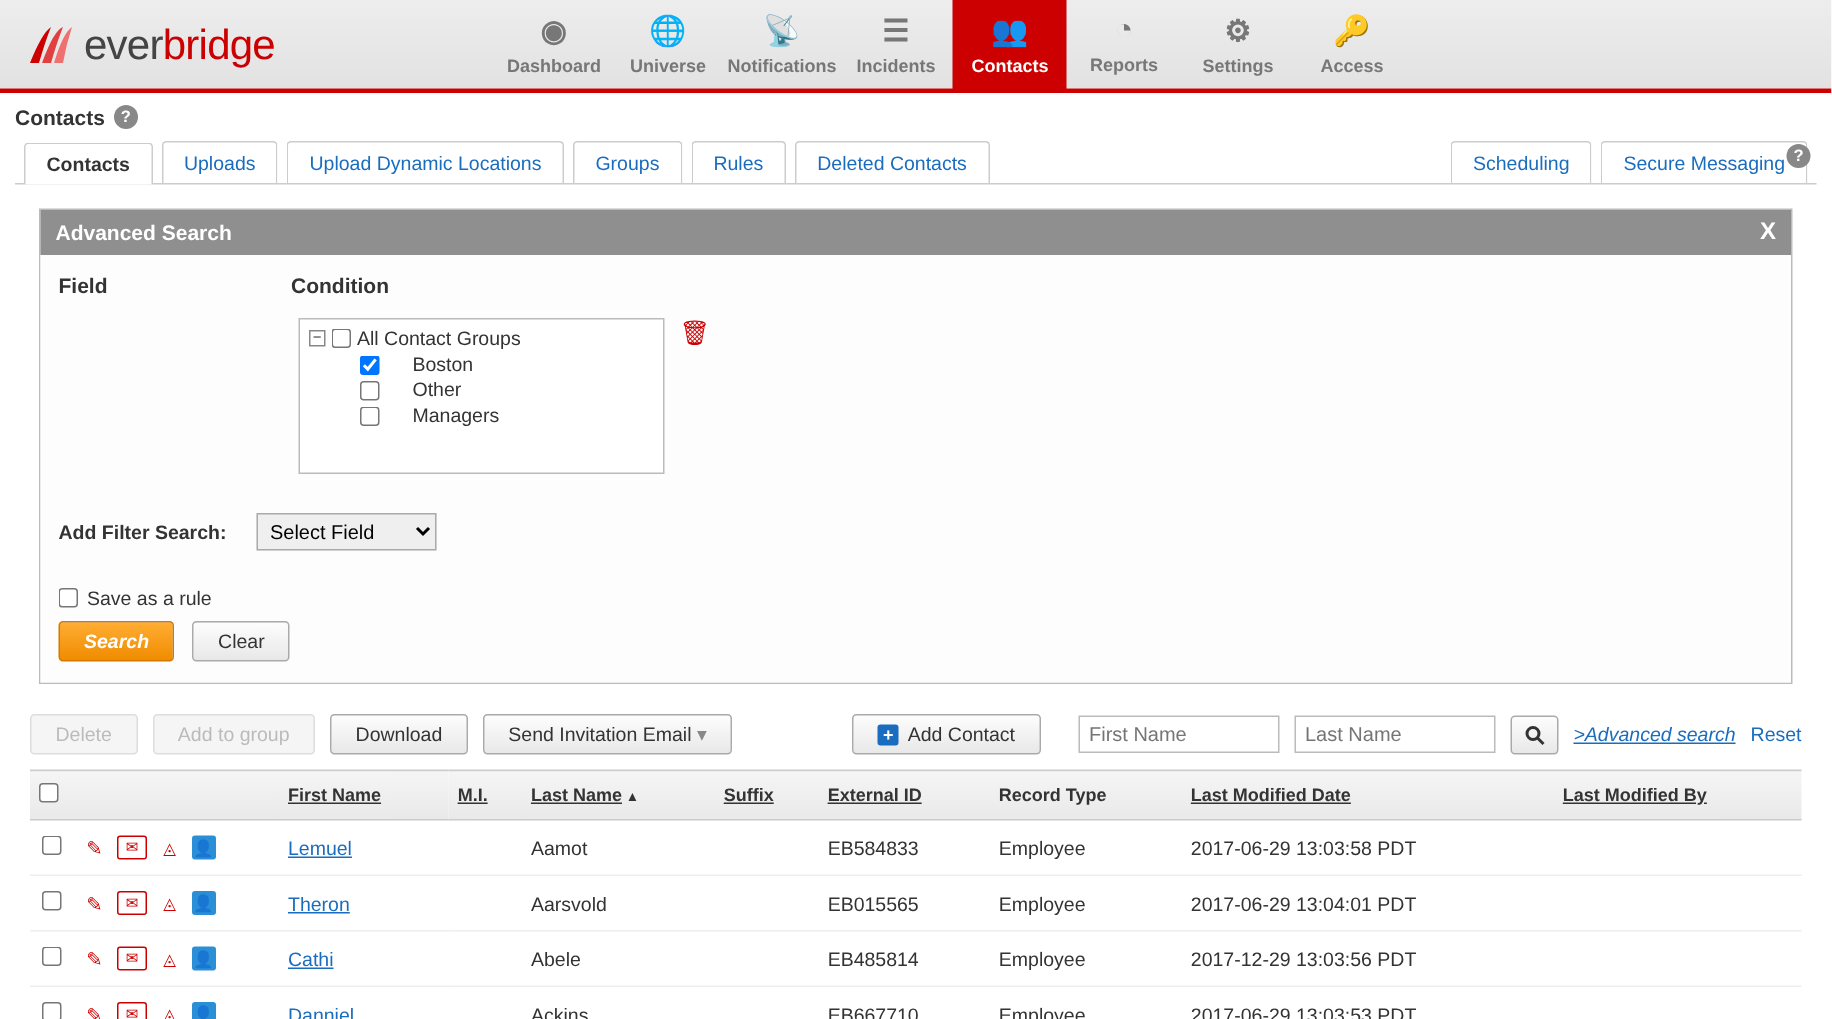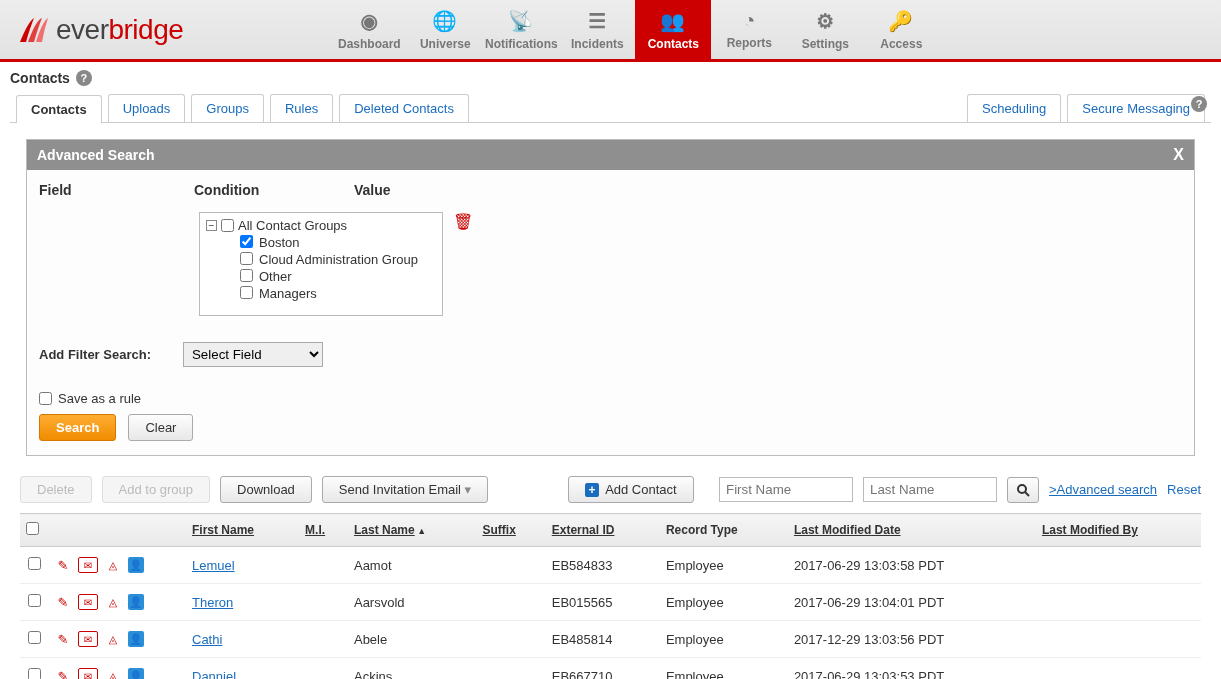--- a/index.html
+++ b/index.html
@@ -39,44 +39,44 @@
   .col-cond { width: 160px; }
   .col-value { flex: 1; }
   .col-head { font-weight: bold; font-size: 14px; padding-bottom: 14px; }
 
   .pill { display: inline-block; border: 1px solid #ccc; background: #f7f7f7; border-radius: 3px; padding: 4px 10px; color: #888; font-size: 12px; }
 
   .tree-wrap { display: flex; align-items: flex-start; gap: 10px; }
   .tree-box { width: 244px; height: 104px; border: 1px solid #bbb; background: #fff; overflow-y: scroll; padding: 4px 6px; font-size: 13px; }
   .tree-root { display: flex; align-items: center; gap: 4px; padding: 1px 0; }
   .tree-toggle { width: 11px; height: 11px; border: 1px solid #888; display: inline-flex; align-items: center; justify-content: center; font-size: 10px; line-height: 1; cursor: pointer; background:#fff; }
-  .tree-item { display: flex; align-items: flex-start; gap: 6px; padding: 1px 0 1px 34px; }
+  .tree-item { display: flex; align-items: flex-end; gap: 22px; padding: 1px 0 1px 34px; }
   .tree-item input, .tree-root input { width: 13px; height: 13px; }
   .trash { color: #cc0000; font-size: 16px; cursor: pointer; }
 
-  .filter-row { display: flex; align-items: center; gap: 32px; margin-top: 26px; }
+  .filter-row { display: flex; align-items: center; gap: 20px; margin-top: 26px; }
   .filter-label { font-weight: bold; }
-  .select-field { width: 140px; padding: 3px 4px; border: 1px solid #aaa; background:#efefef; }
+  .select-field { width: 120px; padding: 3px 4px; border: 1px solid #aaa; background:#efefef; }
 
   .save-rule { margin-top: 24px; display: flex; align-items: center; gap: 6px; }
   .btn-row { margin-top: 8px; display: flex; gap: 12px; }
   .btn { border: 1px solid #aaa; border-radius: 3px; padding: 5px 16px; cursor: pointer; font-size: 13px; }
-  .btn-orange { background: linear-gradient(#ffad33, #f08c00); color: #fff; border-color: #d47800; font-weight: bold; }
+  .btn-orange { background: linear-gradient(#ffad33, #f08c00); color: #fff; border-color: #d47800; font-weight: bold; font-style: italic; }
   .btn-grey { background: linear-gradient(#fdfdfd,#e8e8e8); color: #333; }
 
   
   .action-bar { display: flex; align-items: center; gap: 10px; padding: 4px 10px 10px; justify-content: center; }
   .btn-disabled { color: #bbb; background: #f5f5f5; border-color: #ddd; cursor: default; }
   .btn-caret::after { content: " \25BE"; color: #888; }
   .btn-add { display: inline-flex; align-items: center; gap: 6px; }
   .plus-box { width: 14px; height: 14px; background: #1a6dbe; color: #fff; display: inline-flex; align-items: center; justify-content: center; font-size: 12px; font-weight: bold; border-radius: 2px; }
   .spacer { flex: 1; }
   .search-input { width: 134px; padding: 4px 6px; border: 1px solid #bbb; }
   .search-btn { width: 32px; height: 26px; border: 1px solid #aaa; background: linear-gradient(#fdfdfd,#e8e8e8); border-radius: 3px; display:inline-flex; align-items:center; justify-content:center; cursor:pointer; }
-  .adv-link { text-decoration: underline; }
+  .adv-link { text-decoration: underline; font-style: italic; }
 
   
   .tbl { width: calc(100% - 20px); margin: 0 10px; border-collapse: collapse; }
   .tbl th { background: linear-gradient(#f5f5f5,#e9e9e9); text-align: left; padding: 8px 6px; font-size: 12px; border-top: 1px solid #ccc; border-bottom: 1px solid #ccc; font-weight: bold; }
   .tbl th.underlined span { text-decoration: underline; }
   .tbl td { padding: 10px 6px; border-bottom: 1px solid #eee; font-size: 13px; vertical-align: middle; }
   .sort-asc::after { content: " \25B2"; font-size: 9px; }
   .row-check { width: 28px; text-align: center; }
   .row-actions { width: 138px; }
   .action-icons { display: flex; gap: 6px; align-items: center; }
@@ -137,20 +137,21 @@
 
 <div class="page-head">
   <div class="page-title">
     <span>Contacts</span>
     <span class="help-circ">?</span>
   </div>
   <div class="tabs-row">
     <div id="tabs-left" style="display:flex; gap:6px;">
         <div class="tab active">Contacts</div>
         <div class="tab">Uploads</div>
+        <div class="tab">Upload Dynamic Locations</div>
         <div class="tab">Groups</div>
         <div class="tab">Rules</div>
         <div class="tab">Deleted Contacts</div>
       </div>
     <div class="tabs-right" id="tabs-right">
         <div class="tab">Scheduling</div>
         <div class="tab">Secure Messaging</div>
       </div>
     <span class="help-circ" style="position:absolute; right:4px; top:2px;">?</span>
   </div>
@@ -160,43 +161,36 @@
       <span>Advanced Search</span>
       <span class="panel-close">X</span>
     </div>
     <div class="panel-body">
       <div class="cols">
         <div class="col-field">
           <div class="col-head">Field</div>
         </div>
         <div class="col-cond">
           <div class="col-head">Condition</div>
-        </div>
-        <div class="col-value">
-          <div class="col-head">Value</div>
         </div>
       </div>
       <div class="cols">
         <div class="col-cond"></div>
         <div class="col-value">
           <div class="tree-wrap">
             <div class="tree-box">
               <div class="tree-root">
                 <span class="tree-toggle">−</span>
                 <input type="checkbox" style="">
                 <span>All Contact Groups</span>
               </div>
               <div id="tree-items">
                   <div class="tree-item">
                     <input type="checkbox" checked="" style="">
                     <span>Boston</span>
-                  </div>
-                  <div class="tree-item">
-                    <input type="checkbox" style="">
-                    <span>Cloud Administration Group</span>
                   </div>
                   <div class="tree-item">
                     <input type="checkbox" style="">
                     <span>Other</span>
                   </div>
                   <div class="tree-item">
                     <input type="checkbox" style="">
                     <span>Managers</span>
                   </div>
                 </div>

